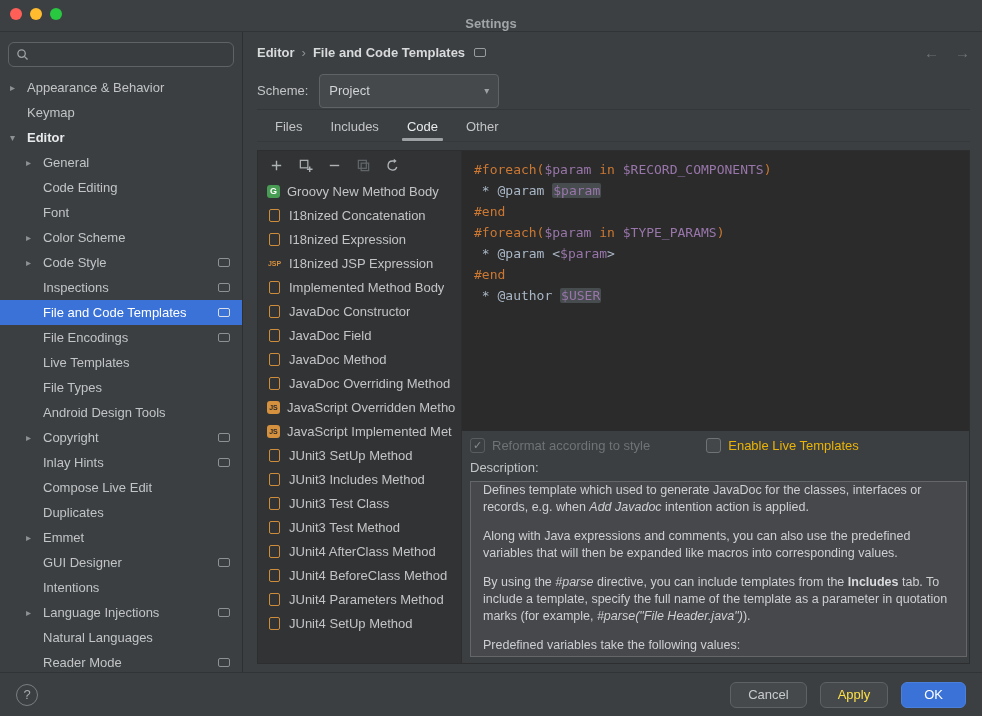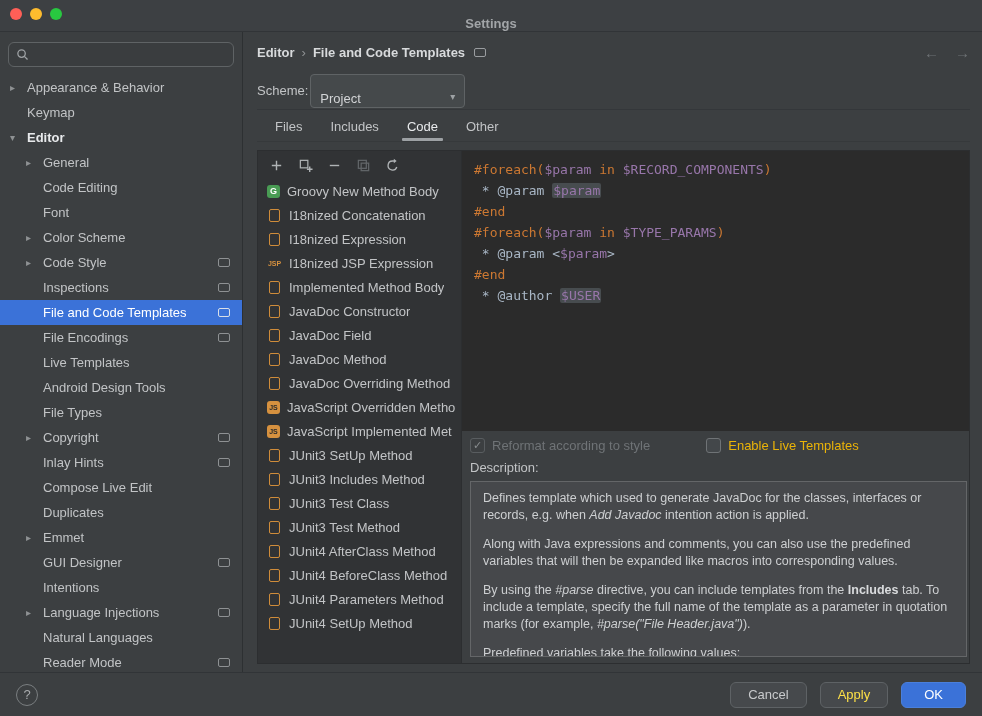--- a/index.html
+++ b/index.html
@@ -37,22 +37,22 @@
   .tree-row.selected .chev{color:#DDE4EE;}
   .badge-ic{margin-left:auto;margin-right:12px;width:12px;height:9px;border:1.4px solid #8E9193;border-radius:2px;flex:0 0 auto;}
   .tree-row.selected .badge-ic{border-color:#D9DFE8;}
 
   
   .content{flex:1;display:flex;flex-direction:column;min-width:0;padding:0 12px 0 14px;}
   .crumb-row{flex:0 0 40px;display:flex;align-items:center;gap:7px;font-size:13px;font-weight:bold;color:#D8DADC;}
   .crumb-sep{color:#8E9193;font-weight:normal;}
   .crumb-row .badge-ic{margin:1px 0 0 2px;border-color:#9A9DA0;}
   .nav-arrows{margin-left:auto;display:flex;gap:16px;color:#6E7275;font-size:15px;font-weight:normal;}
-  .scheme-row{flex:0 0 38px;display:flex;align-items:center;gap:2px;color:#C2C4C6;border-bottom:1px solid #34373A;}
-  .dropdown{width:155px;height:26px;background:var(--field-bg);border:1px solid var(--field-border);border-radius:4px;display:flex;align-items:flex-start;padding:16px 9px;color:#D2D4D6;}
+  .scheme-row{flex:0 0 38px;display:flex;align-items:center;gap:11px;color:#C2C4C6;border-bottom:1px solid #34373A;}
+  .dropdown{width:180px;height:26px;background:var(--field-bg);border:1px solid var(--field-border);border-radius:4px;display:flex;align-items:center;padding:16px 9px;color:#D2D4D6;}
   .dd-arrow{margin-left:auto;color:#9EA2A5;font-size:10px;}
   .tabstrip{flex:0 0 32px;display:flex;align-items:stretch;padding-left:4px;border-bottom:1px solid #36393B;}
   .tab{padding:9px 14px 0;color:#C2C4C6;position:relative;cursor:default;}
   .tab.active{color:#E9EBED;}
   .tab.active::after{content:"";position:absolute;left:9px;right:9px;bottom:0;height:3px;background:var(--tab-underline);border-radius:1px;}
 
   
   .panel{flex:1;display:flex;min-height:0;margin:8px 0;border:1px solid #2C2E30;}
   .list-col{flex:0 0 204px;width:204px;background:var(--list-bg);border-right:1px solid #2C2E30;display:flex;flex-direction:column;min-height:0;}
   .list-toolbar{flex:0 0 28px;display:flex;align-items:center;gap:7px;padding:0 7px;}
@@ -76,21 +76,21 @@
   .tok-t{color:var(--code-text);}
   .tok-h{color:var(--code-variable);background:#474C4F;border-radius:2px;padding:0 1px;}
   .options-row{flex:0 0 26px;display:flex;align-items:center;padding:2px 0 0 8px;gap:56px;}
   .checkbox{display:flex;align-items:center;gap:7px;}
   .cb-box{width:15px;height:15px;border:1px solid #6F7376;border-radius:3px;background:#43474A;display:flex;align-items:center;justify-content:center;flex:0 0 15px;}
   .checkbox.disabled .cb-box{border-color:#595D60;background:transparent;}
   .cb-check{color:#8A8E90;font-size:11px;line-height:1;}
   .cb-label{color:#eab308;}
   .checkbox.disabled .cb-label{color:#6F7376;}
   .desc-label{flex:0 0 20px;display:flex;align-items:flex-end;padding:0 0 2px 8px;color:#C2C4C6;}
-  .desc-panel{flex:1;margin:4px 2px 6px 8px;background:var(--desc-bg);border:1px solid var(--desc-border);padding:8px 12px;font-size:12.5px;line-height:17px;color:#CDCFD1;overflow:hidden;}
+  .desc-panel{flex:1;margin:4px 2px 6px 8px;background:var(--desc-bg);border:1px solid var(--desc-border);padding:0 12px;font-size:12.5px;line-height:17px;color:#CDCFD1;overflow:hidden;}
   .desc-p{margin:0 0 12px;}
   .seg-italic{font-style:italic;}
   .seg-bold{font-weight:bold;color:#D9DBDD;}
 
   
   .footer{flex:0 0 44px;display:flex;align-items:center;gap:13px;padding:0 16px;border-top:1px solid #313437;}
   .help-btn{width:22px;height:22px;border-radius:50%;border:1px solid #7A7E80;color:#A8ABAD;display:flex;align-items:center;justify-content:center;font-size:13px;}
   .flex-spacer{flex:1;}
   .btn{height:26px;padding:0 17px;border-radius:6px;display:flex;align-items:center;background:#46494C;border:1px solid #5E6265;color:#C8CACC;font-size:13px;}
   .btn.disabled{color:#fde047;}
@@ -174,25 +174,25 @@
             <span class="chev"></span>
             <span class="lab">File Encodings</span>
             <span class="badge-ic"></span>
           </div>
           <div class="tree-row lvl1">
             <span class="chev"></span>
             <span class="lab">Live Templates</span>
           </div>
           <div class="tree-row lvl1">
             <span class="chev"></span>
+            <span class="lab">File Types</span>
+          </div>
+          <div class="tree-row lvl1">
+            <span class="chev"></span>
             <span class="lab">Android Design Tools</span>
-          </div>
-          <div class="tree-row lvl1">
-            <span class="chev"></span>
-            <span class="lab">File Types</span>
           </div>
           <div class="tree-row lvl1">
             <span class="chev">▸</span>
             <span class="lab">Copyright</span>
             <span class="badge-ic"></span>
           </div>
           <div class="tree-row lvl1">
             <span class="chev"></span>
             <span class="lab">Inlay Hints</span>
             <span class="badge-ic"></span>

